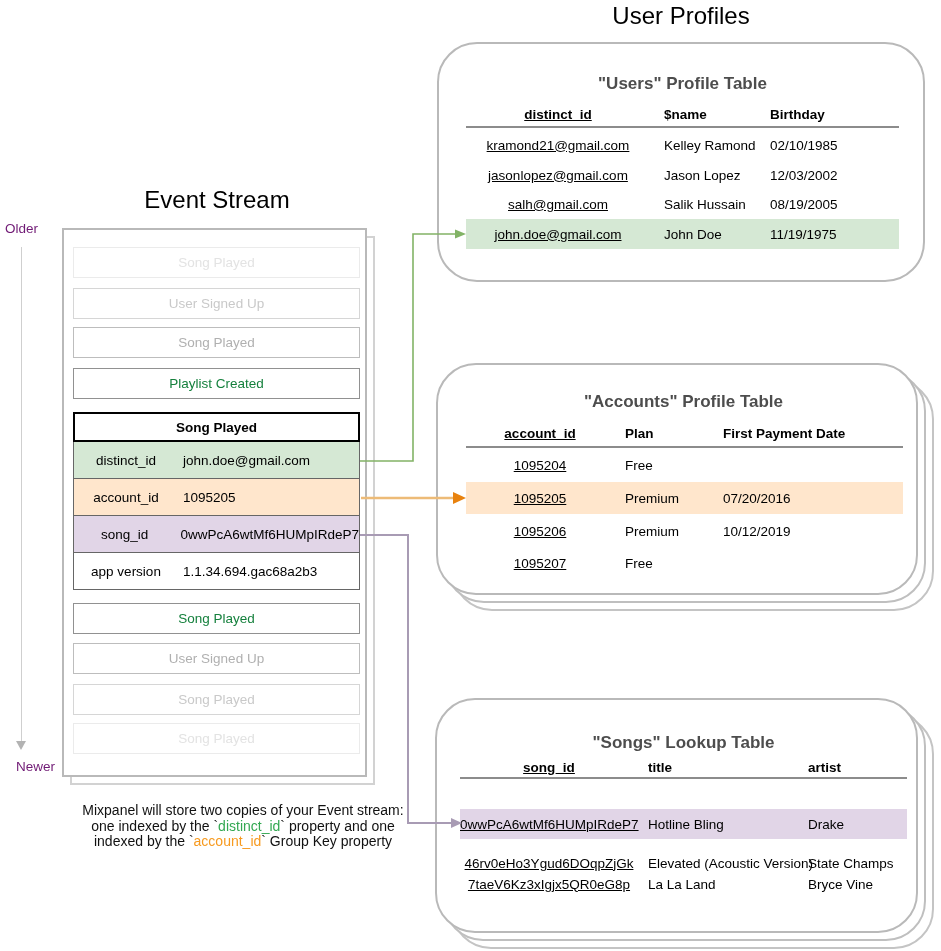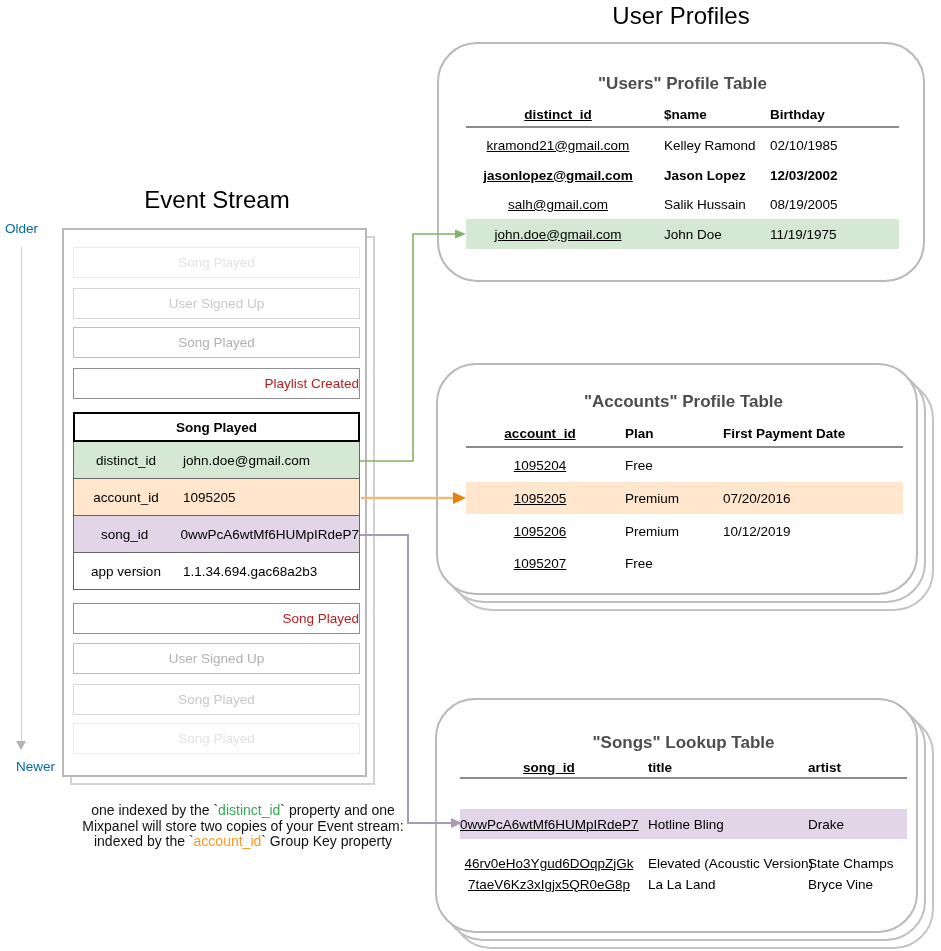--- a/index.html
+++ b/index.html
@@ -1,28 +1,28 @@
 <!DOCTYPE html>
 <html><head>
 <meta charset="utf-8">
 <style>
   html,body{margin:0;padding:0;background:#fff;}
   .canvas{position:relative;width:941px;height:951px;background:#fff;overflow:hidden;
           font-family:"Liberation Sans","DejaVu Sans",sans-serif;color:#000;}
   .sec-title{position:absolute;font-size:24px;color:#000;text-align:center;white-space:nowrap;}
   
-  .tl-label{position:absolute;font-size:13.5px;color:#0369a1;}
+  .tl-label{position:absolute;font-size:13.5px;color:#701a75;}
   .tl-line{position:absolute;left:21px;top:247px;width:1px;height:494px;background:#cfcfcf;}
   .tl-head{position:absolute;left:16px;top:741px;width:0;height:0;
            border-left:5px solid transparent;border-right:5px solid transparent;border-top:9px solid #b3b3b3;}
   .stream-layer{position:absolute;left:70px;top:236px;width:305px;height:549px;border:2px solid #d2d2d2;background:#fff;box-sizing:border-box;}
   .stream-main{position:absolute;left:62px;top:228px;width:305px;height:549px;border:2px solid #b9b9b9;background:#fff;box-sizing:border-box;}
   .ev-box{position:absolute;left:73px;width:287px;height:31px;border:1.5px solid;background:#fff;
           display:flex;align-items:center;justify-content:center;font-size:13.5px;box-sizing:border-box;}
-  .lv1{border-color:#919191;color:#b91c1c;justify-content:flex-end;}
+  .lv1{border-color:#919191;color:#15803d;}
   .lv2{border-color:#bdbdbd;color:#b0b0b0;}
   .lv3{border-color:#d6d6d6;color:#c9c9c9;}
   .lv4{border-color:#ebebeb;color:#e3e3e3;}
   .ev-card{position:absolute;left:73px;top:412px;width:287px;box-sizing:border-box;}
   .ev-header{height:30px;border:2px solid #000;background:#fff;display:flex;align-items:center;justify-content:center;
              font-weight:bold;font-size:13.5px;box-sizing:border-box;}
   .ev-row{height:37px;border:1px solid #666;border-top:none;background:#fff;display:flex;align-items:center;
           font-size:13.5px;box-sizing:border-box;}
   .ev-row .k{width:104px;text-align:center;}
   .ev-row .v{margin-left:5px;white-space:nowrap;}
@@ -111,40 +111,40 @@
       <span>User Signed Up</span>
     </div>
   <div class="ev-box lv3" style="top:684px;">
       <span>Song Played</span>
     </div>
   <div class="ev-box lv4" style="top:723px;">
       <span>Song Played</span>
     </div>
 
   <div class="caption">
+    <div><span>Mixpanel will store two copies of your Event stream:</span></div>
     <div><span>one indexed by the `</span><span class="cap-green">distinct_id</span><span>` property and one</span></div>
-    <div><span>Mixpanel will store two copies of your Event stream:</span></div>
     <div><span>indexed by the `</span><span class="cap-orange">account_id</span><span>` Group Key property</span></div>
   </div>
 
   <div class="sec-title" style="left:437px;top:2px;width:488px;">User Profiles</div>
   <div class="card" style="left:437px;top:42px;width:488px;height:240px;"></div>
   <div class="tbl-title" style="left:466px;top:74px;width:433px;">"Users" Profile Table</div>
   <div class="trow head u-row" style="top:99px;">
     <span class="u-c1 idv">distinct_id</span>
     <span class="u-c2">$name</span>
     <span class="u-c3">Birthday</span>
   </div>
   <div class="rule" style="left:466px;top:126px;width:433px;"></div>
   <div class="trow u-row" style="top:130px;">
     <span class="u-c1 idv">kramond21@gmail.com</span>
     <span class="u-c2">Kelley Ramond</span>
     <span class="u-c3">02/10/1985</span>
   </div>
-  <div class="trow u-row" style="top:160px;font-weight:bold;">
+  <div class="trow u-row" style="top:160px;">
     <span class="u-c1 idv">jasonlopez@gmail.com</span>
     <span class="u-c2">Jason Lopez</span>
     <span class="u-c3">12/03/2002</span>
   </div>
   <div class="trow u-row" style="top:189px;">
     <span class="u-c1 idv">salh@gmail.com</span>
     <span class="u-c2">Salik Hussain</span>
     <span class="u-c3">08/19/2005</span>
   </div>
   <div class="trow u-row hl-green" style="top:219px;">

